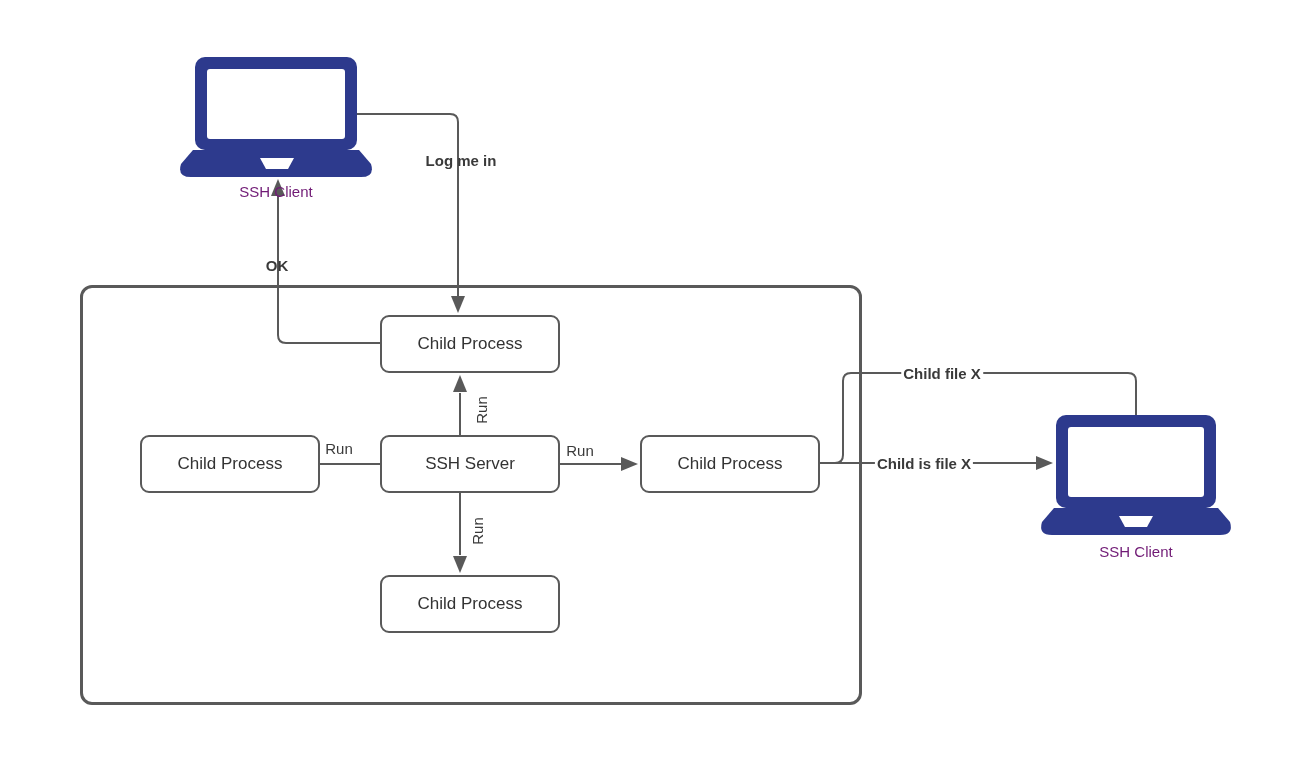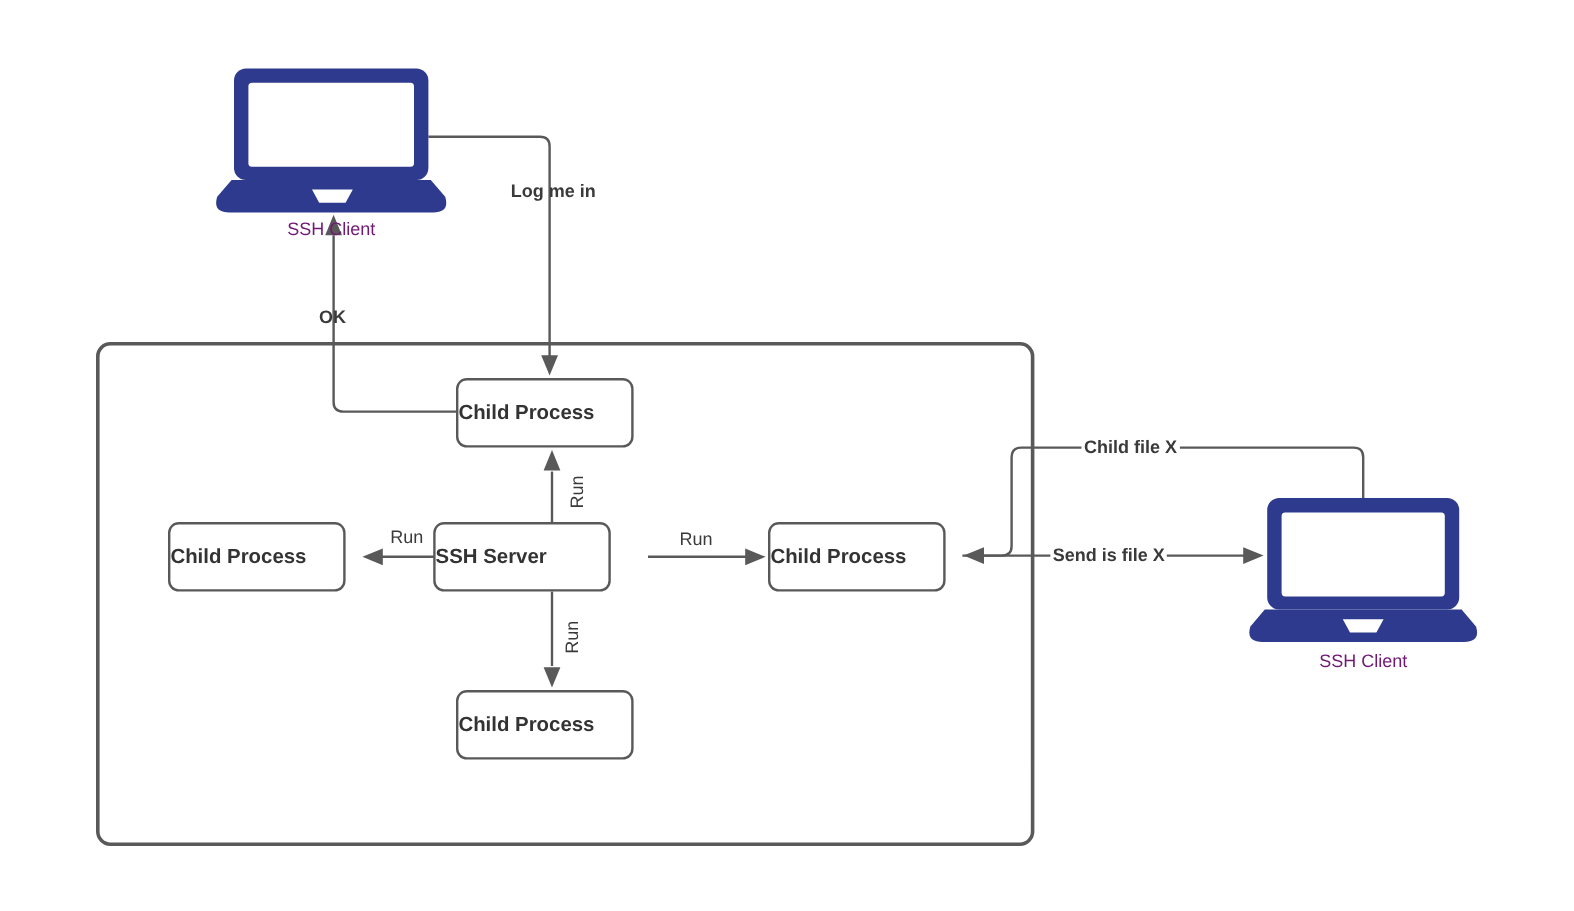--- a/index.html
+++ b/index.html
@@ -13,32 +13,32 @@
   .canvas > svg{position:absolute;left:0;top:0;}
   .host-box{
     position:absolute;
     left:80px;top:285px;width:782px;height:420px;
     border:3px solid #595959;border-radius:12px;
     background:transparent;
     box-sizing:border-box;
   }
   .node{
     position:absolute;
-    width:148px;height:58px;
+    width:180px;height:58px;
     background:#ffffff;
     border:2.5px solid #595959;
     border-radius:9px;
     box-sizing:border-box;
-    display:flex;align-items:center;
-    font-weight:bold;font-size:17px;color:#333333;
+    display:flex;align-items:center;justify-content:center;
+    font-weight:normal;font-size:17px;color:#333333;
     white-space:nowrap;
   }
   .n-child-top   {left:380px;top:315px;}
   .n-child-left  {left:140px;top:435px;}
-  .n-ssh-server  {left:361px;top:435px;}
+  .n-ssh-server  {left:380px;top:435px;}
   .n-child-right {left:640px;top:435px;}
   .n-child-bottom{left:380px;top:575px;}
   .edge-label{
     position:absolute;
     transform:translate(-50%,-50%);
     font-size:15px;color:#3a3a3a;
     white-space:nowrap;line-height:1;
   }
   .edge-label.bold{font-weight:bold;}
   .edge-label.on-line{background:#ffffff;padding:1px 2px;}
@@ -122,15 +122,15 @@
   <div class="client-label cl-left">SSH Client</div>
   <div class="client-label cl-right">SSH Client</div>
 
   <div class="edge-label bold l-log-me-in">Log me in</div>
   <div class="edge-label bold l-ok">OK</div>
   <div class="edge-label l-run-left">Run</div>
   <div class="edge-label l-run-right">Run</div>
   <div class="edge-label vertical l-run-up">Run</div>
   <div class="edge-label vertical l-run-down">Run</div>
   <div class="edge-label bold on-line l-send-file">Child file X</div>
-  <div class="edge-label bold on-line l-here-file">Send is file X</div>
+  <div class="edge-label bold on-line l-here-file">Child is file X</div>
 
 </div>
 
 </body></html>

